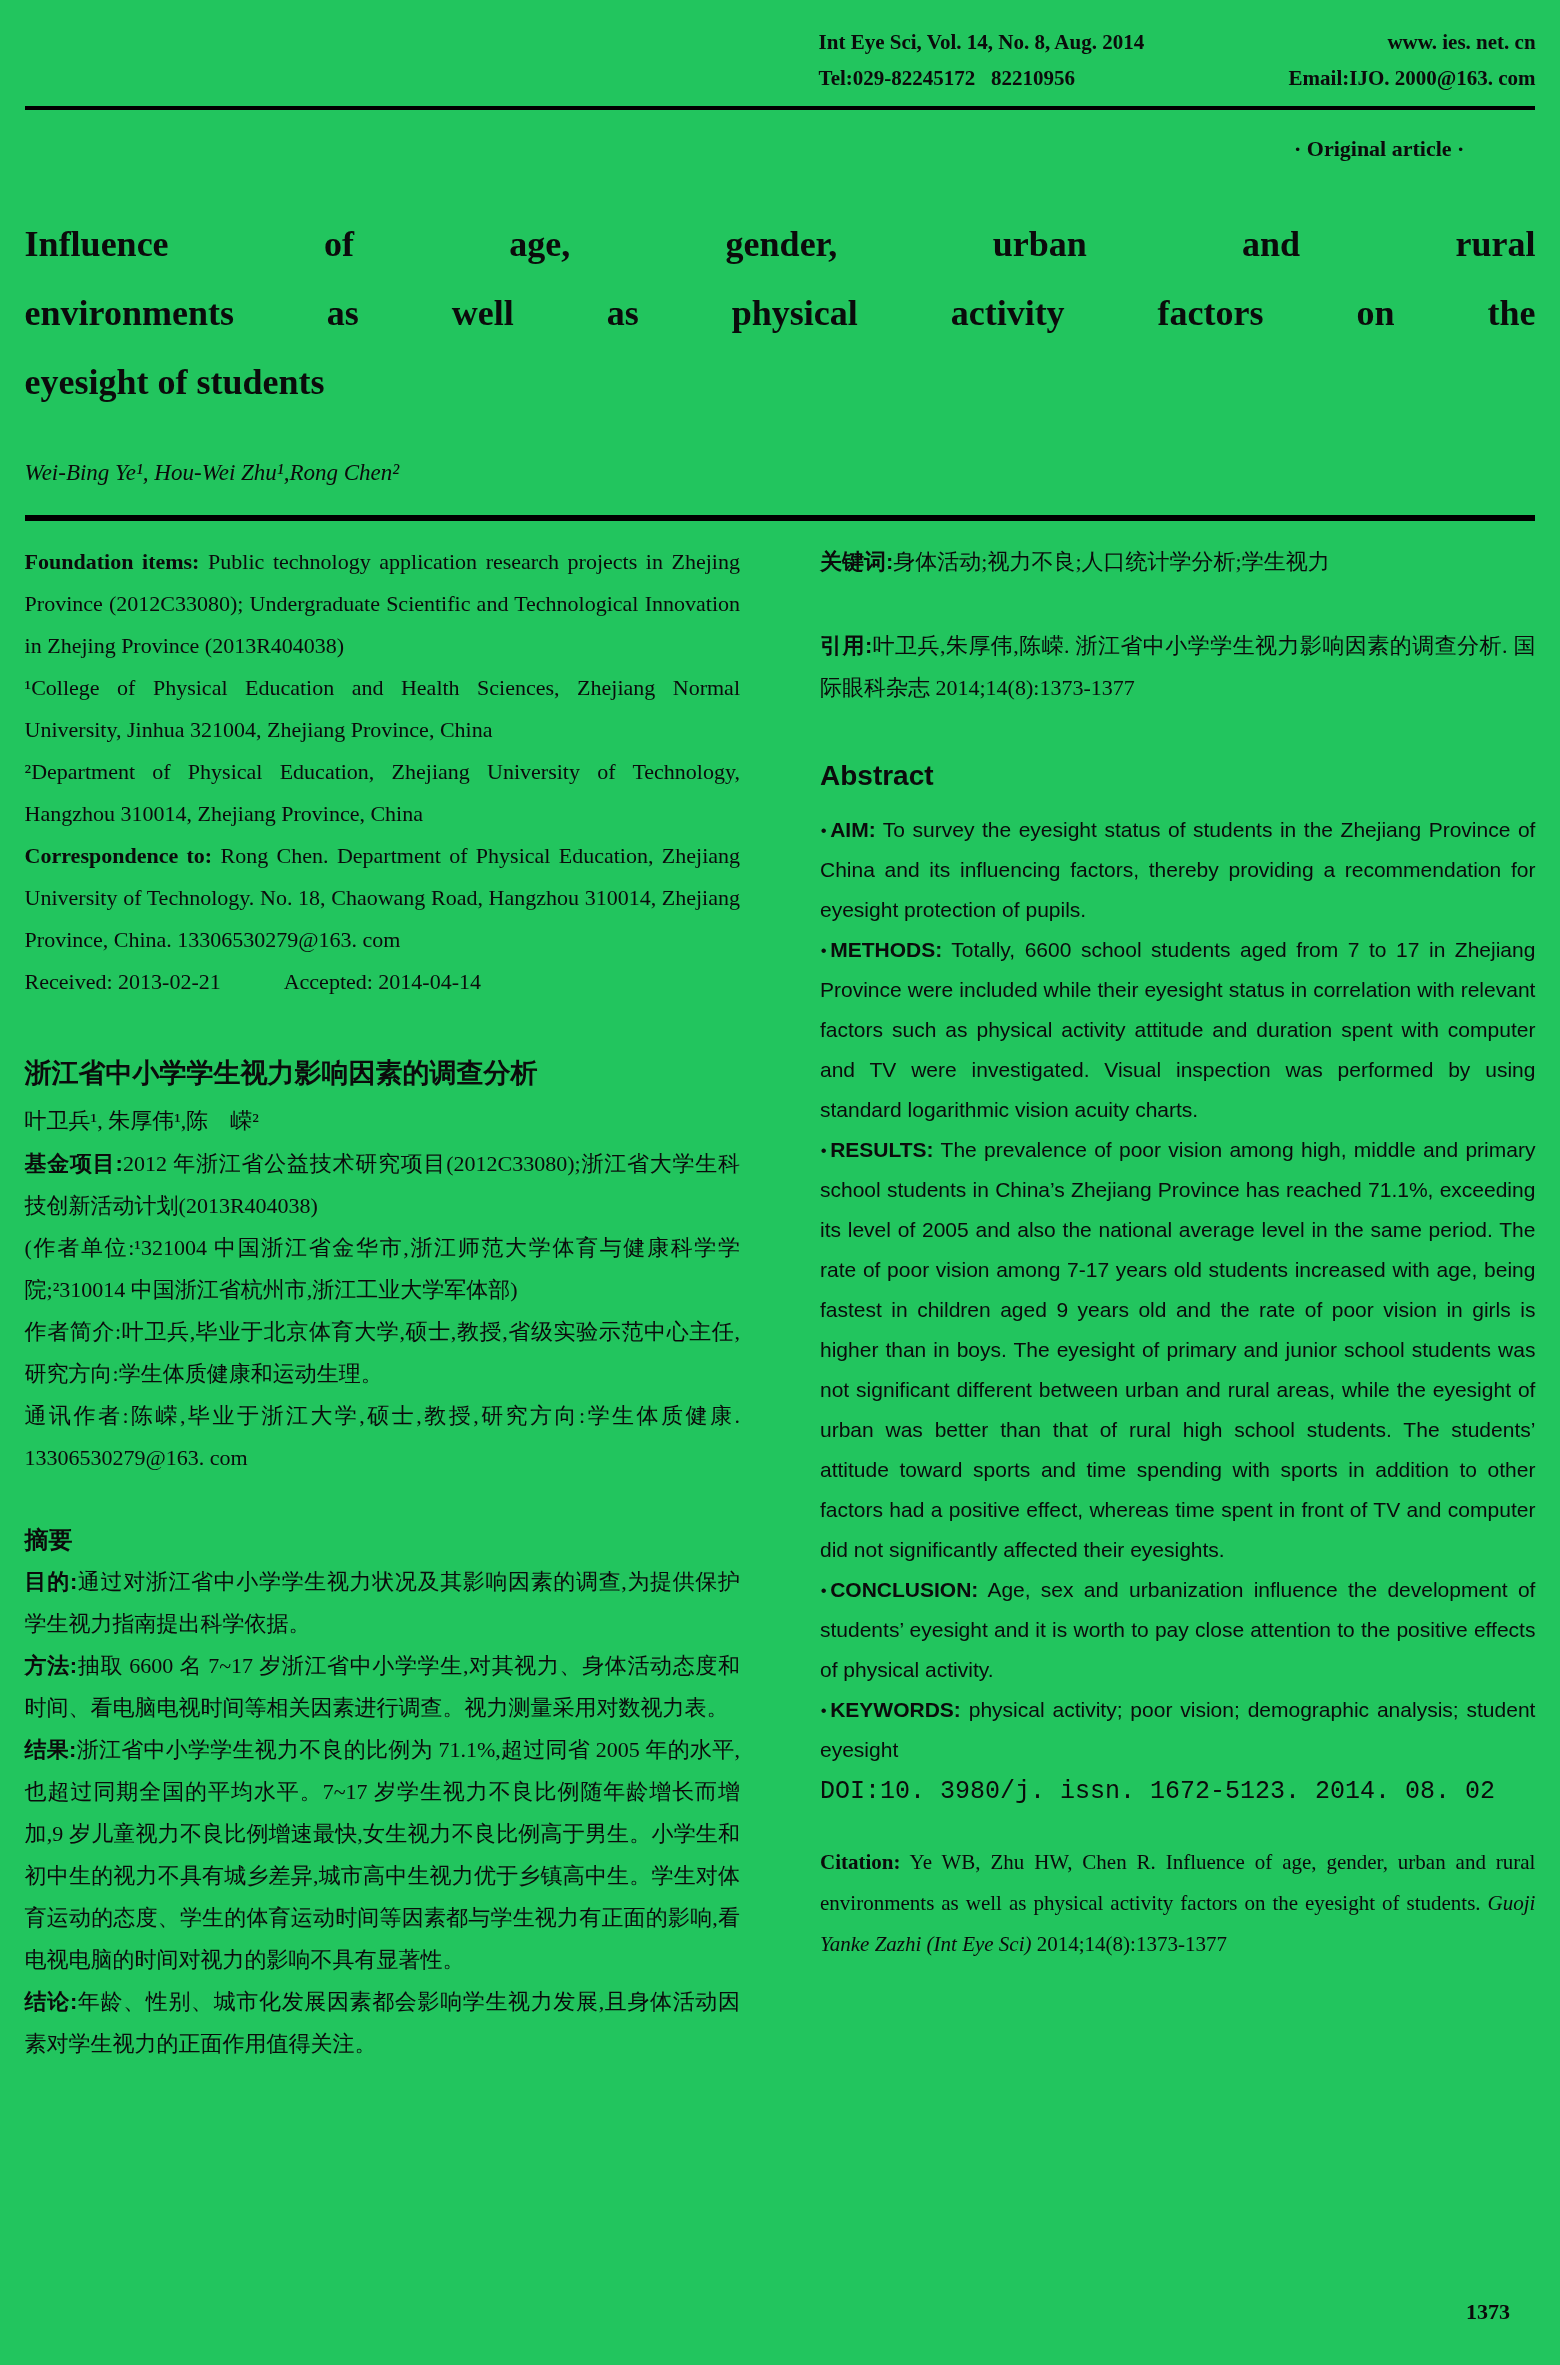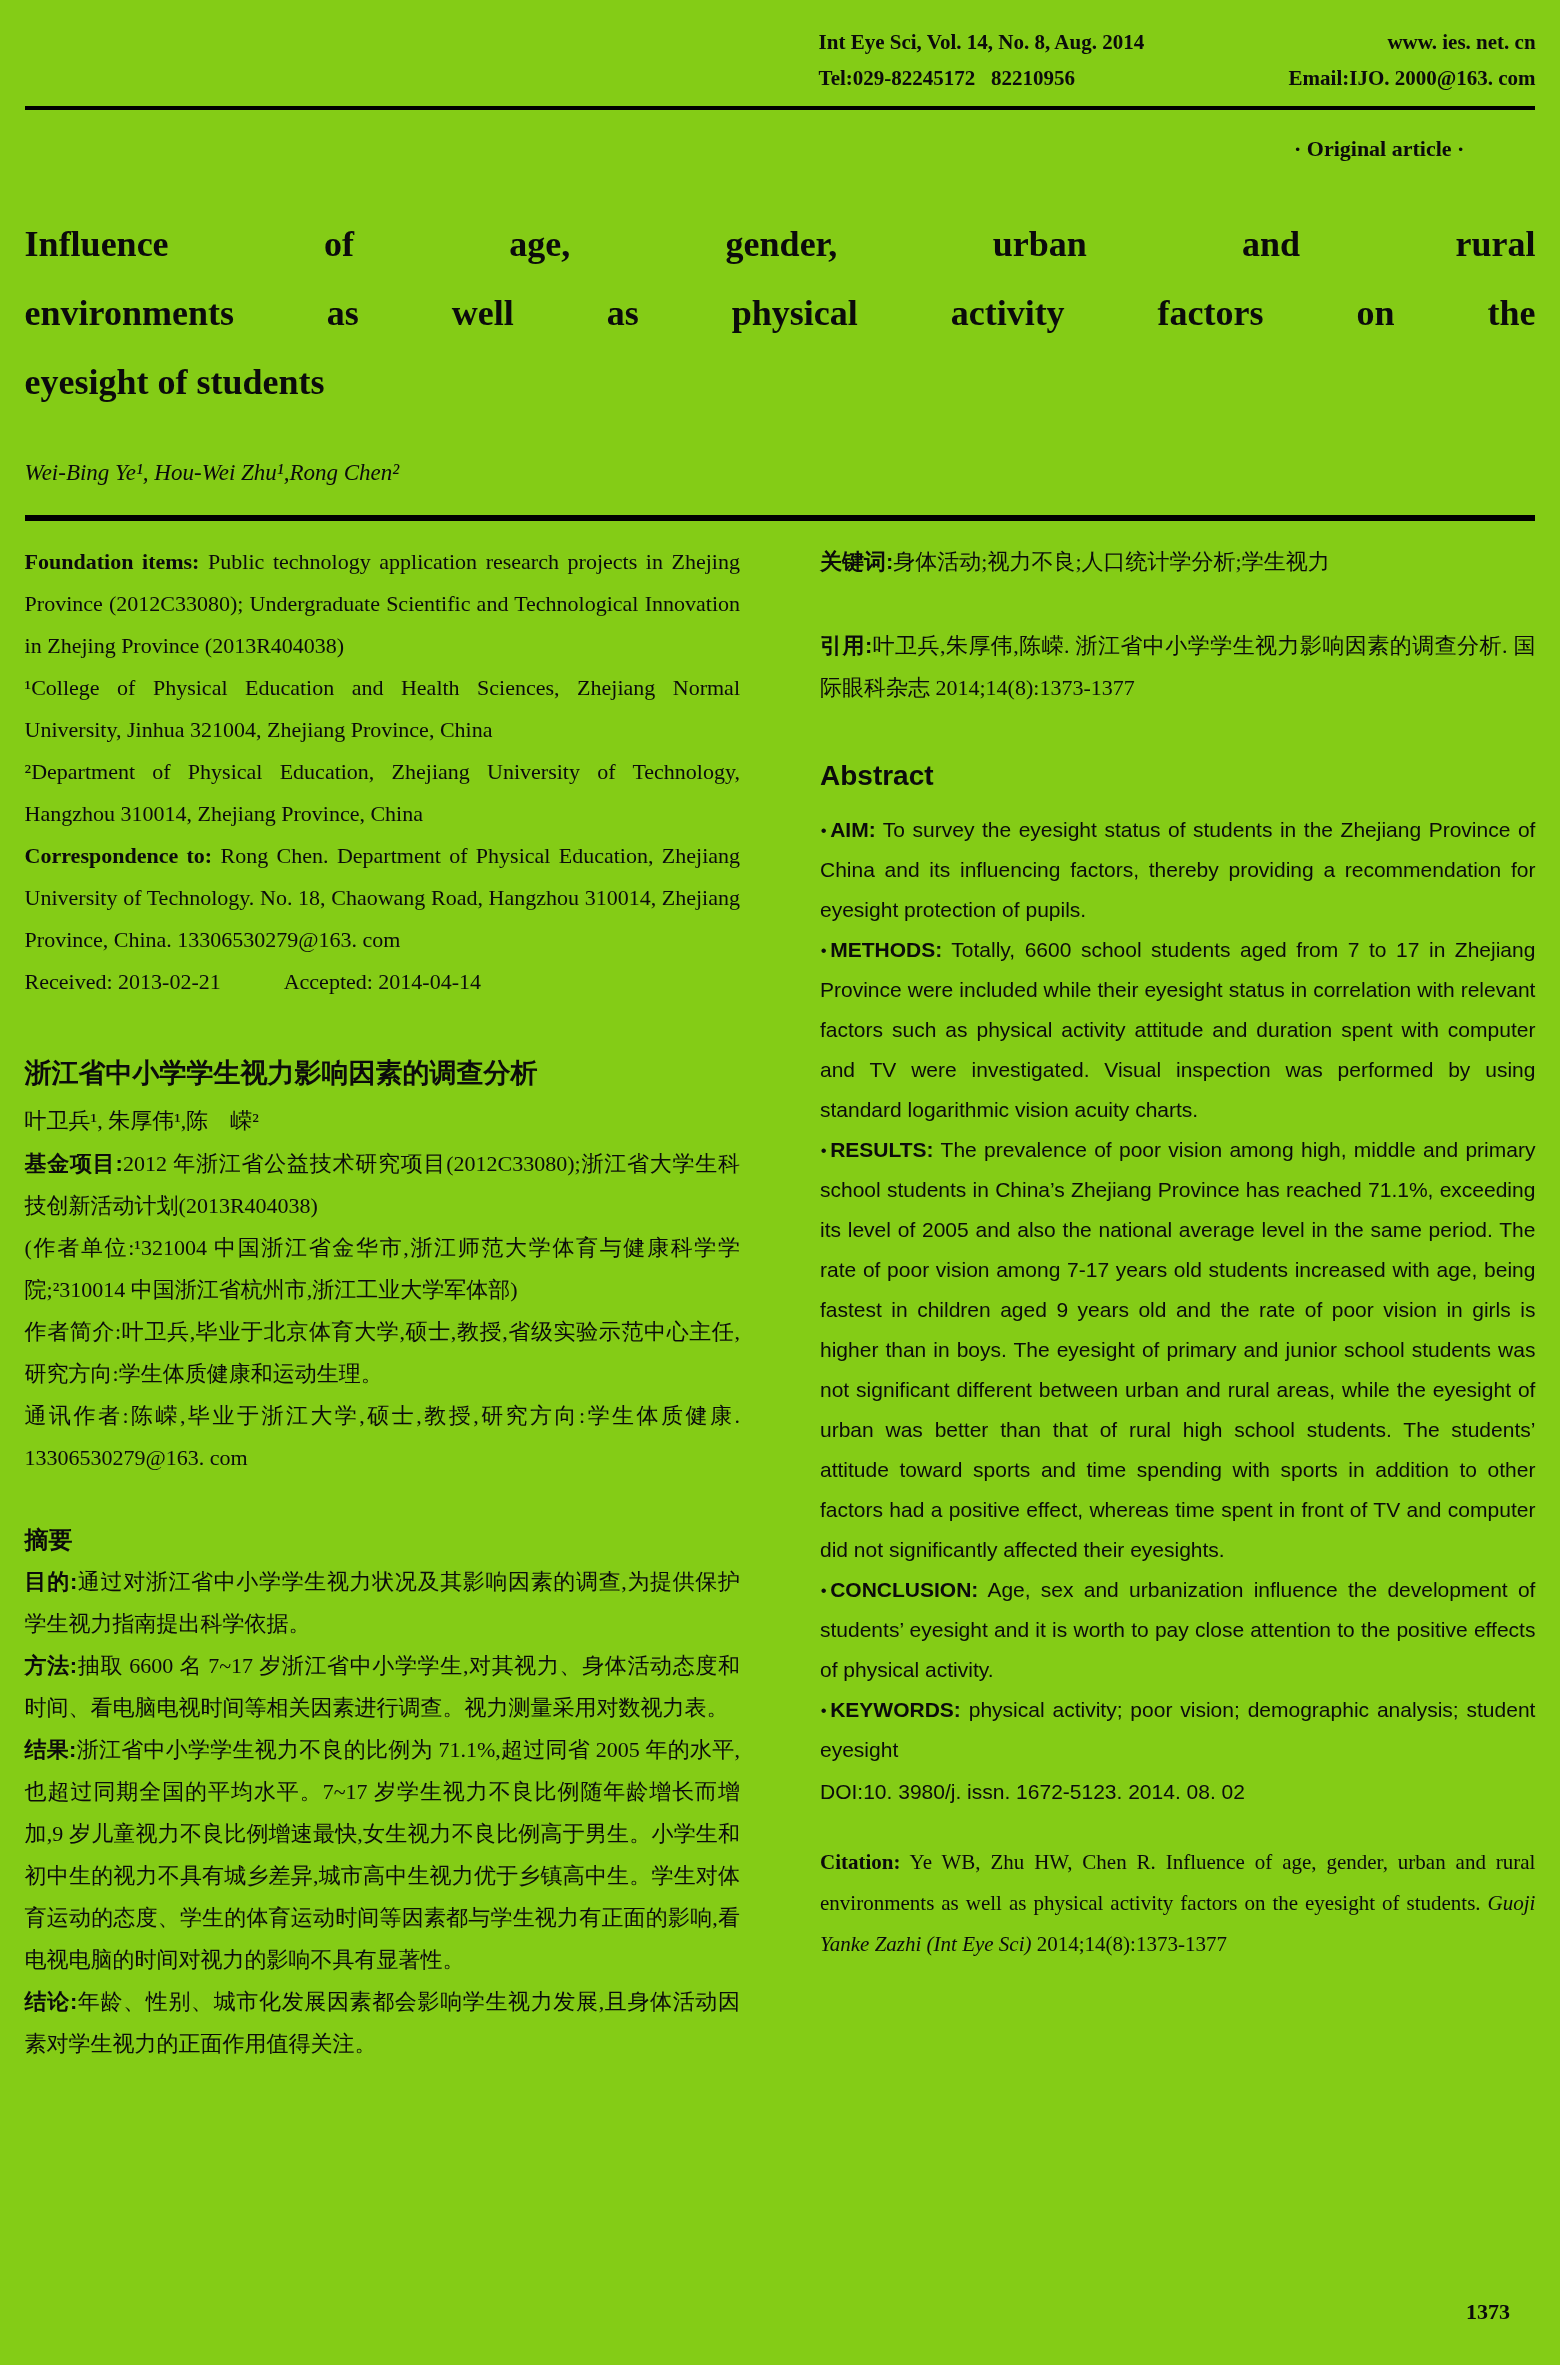--- a/index.html
+++ b/index.html
@@ -6,21 +6,21 @@
     --serif:"Liberation Serif","DejaVu Serif",serif;
     --sans:"Liberation Sans","DejaVu Sans",sans-serif;
     --ink:#0b0b0b;
   }
   *{box-sizing:border-box;}
   html,body{margin:0;padding:0;}
   body{background:#ffffff;}
   .page{
     position:relative;
     width:1560px;height:2366px;
-    background:#84cc16;color:var(--ink);
+    background:#22c55e;color:var(--ink);
     padding:0 24.6px;
     overflow:hidden;
     font-family:var(--serif);
   }
   
   .header{
     margin-left:794px;width:717px;
     padding-top:24px;
     font-weight:bold;font-size:21px;line-height:36px;
     font-family:var(--serif);
@@ -80,21 +80,21 @@
     font-family:var(--sans);font-weight:bold;
     font-size:28px;line-height:41px;
     margin:4.7px 0 13.3px 0;
   }
   .ab{
     font-family:var(--sans);font-size:21px;line-height:40px;
     text-align:justify;text-justify:inter-word;
   }
   .ab .en-label{font-family:var(--sans);}
   .bullet{display:inline-block;transform:scale(.8);margin-right:2.8px;}
-  .doi{font-family:Liberation Sans, sans-serif;font-size:21px;line-height:42px;margin-top:0.9px;text-align:left;}
+  .doi{font-family:Liberation Mono, monospace;font-size:25px;line-height:42px;margin-top:0.9px;text-align:left;}
   .citation{
     margin-top:29px;
     font-family:var(--serif);font-size:21px;line-height:41px;
     text-align:justify;text-justify:inter-word;
   }
   .citation i{font-style:italic;}
   .pageno{
     position:absolute;right:50px;bottom:41px;
     font-family:var(--serif);font-size:22px;font-weight:bold;
   }

